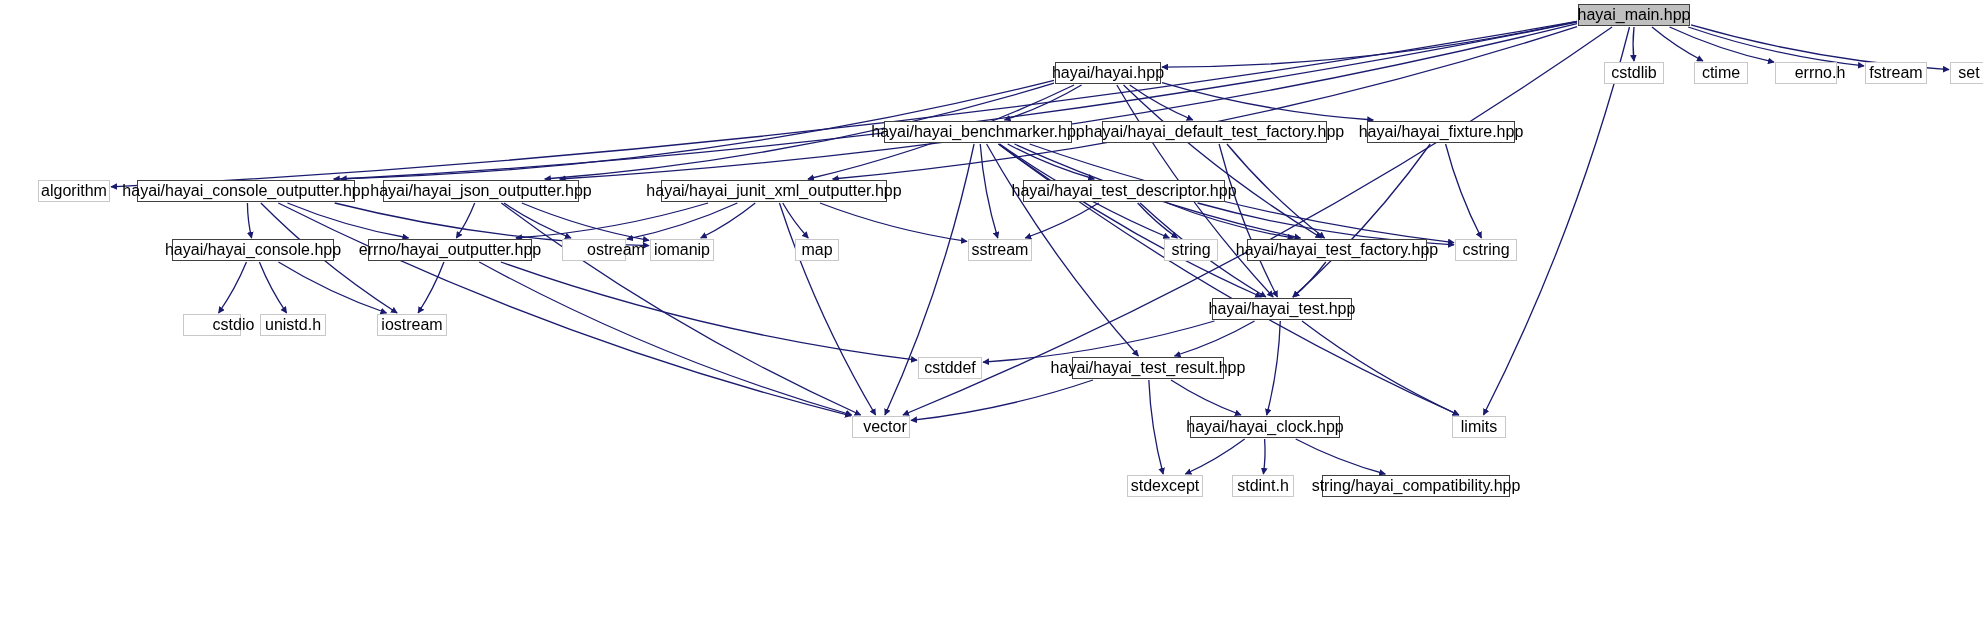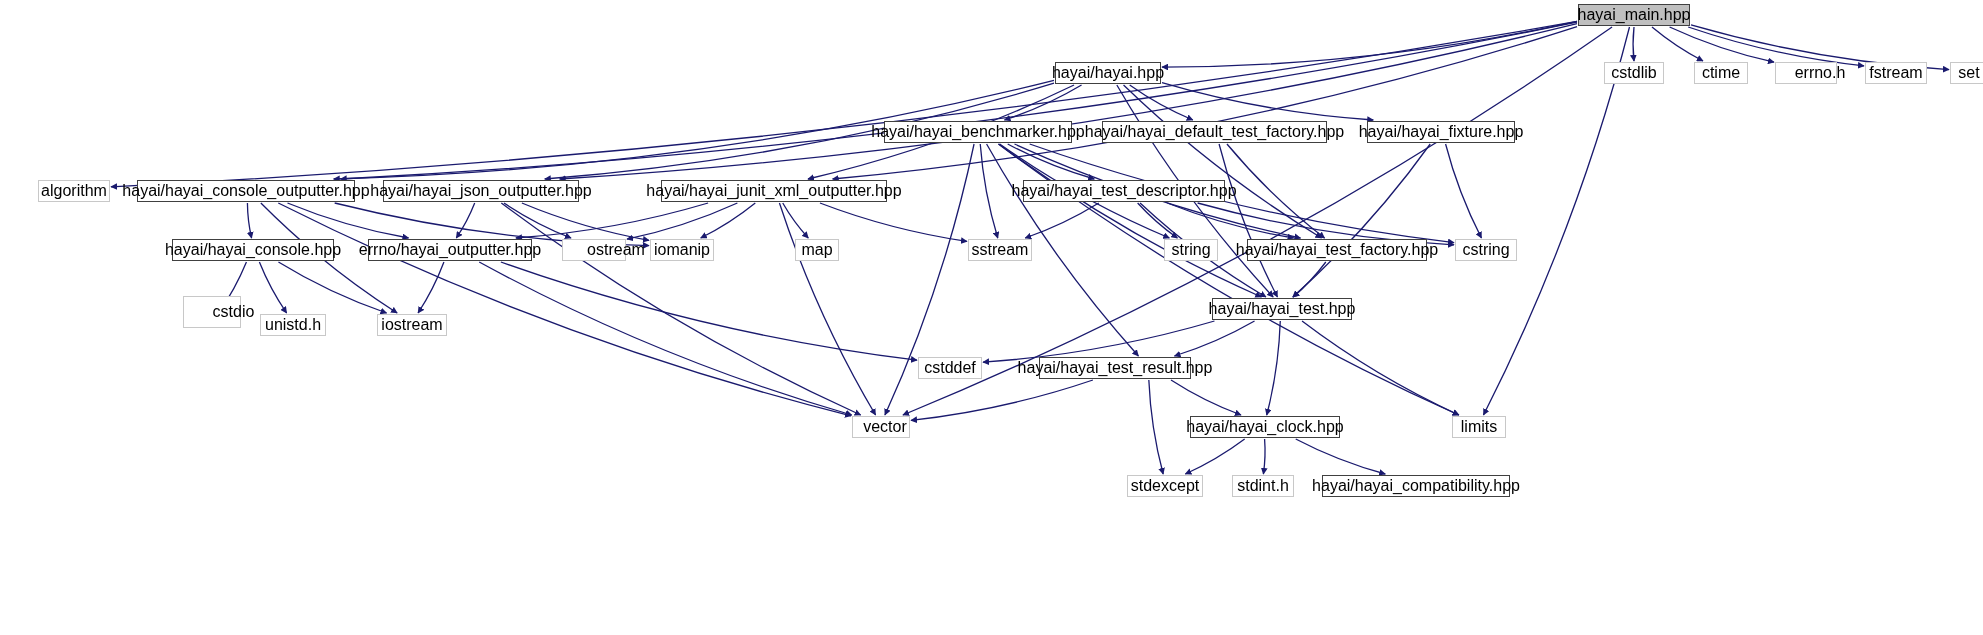--- a/index.html
+++ b/index.html
@@ -212,50 +212,50 @@
       </div>
       <div class="node kind-system" style="left: 1164px; top: 239px; width: 54px; height: 22px;">
         <span class="node-label">string</span>
       </div>
       <div class="node kind-local" style="left: 1247px; top: 239px; width: 180px; height: 22px;">
         <span class="node-label">hayai/hayai_test_factory.hpp</span>
       </div>
       <div class="node kind-system" style="left: 1455px; top: 239px; width: 62px; height: 22px;">
         <span class="node-label">cstring</span>
       </div>
-      <div class="node kind-system" style="left: 183px; top: 296px; width: 58px; height: 32px; padding-left: 43px;">
+      <div class="node kind-system" style="left: 183px; top: 314px; width: 58px; height: 22px; padding-left: 43px;">
         <span class="node-label">cstdio</span>
       </div>
       <div class="node kind-system" style="left: 260px; top: 314px; width: 66px; height: 22px;">
         <span class="node-label">unistd.h</span>
       </div>
       <div class="node kind-system" style="left: 377px; top: 314px; width: 70px; height: 22px;">
         <span class="node-label">iostream</span>
       </div>
       <div class="node kind-local" style="left: 1212px; top: 298px; width: 140px; height: 22px;">
         <span class="node-label">hayai/hayai_test.hpp</span>
       </div>
       <div class="node kind-system" style="left: 918px; top: 357px; width: 64px; height: 22px;">
         <span class="node-label">cstddef</span>
       </div>
-      <div class="node kind-local" style="left: 1039px; top: 357px; width: 152px; height: 22px;">
+      <div class="node kind-local" style="left: 1072px; top: 357px; width: 152px; height: 22px;">
         <span class="node-label">hayai/hayai_test_result.hpp</span>
       </div>
       <div class="node kind-system" style="left: 852px; top: 416px; width: 58px; height: 22px; padding-left: 8px;">
         <span class="node-label">vector</span>
       </div>
       <div class="node kind-local" style="left: 1190px; top: 416px; width: 150px; height: 22px;">
         <span class="node-label">hayai/hayai_clock.hpp</span>
       </div>
       <div class="node kind-system" style="left: 1452px; top: 416px; width: 54px; height: 22px;">
         <span class="node-label">limits</span>
       </div>
       <div class="node kind-system" style="left: 1127px; top: 475px; width: 76px; height: 22px;">
         <span class="node-label">stdexcept</span>
       </div>
       <div class="node kind-system" style="left: 1232px; top: 475px; width: 62px; height: 22px;">
         <span class="node-label">stdint.h</span>
       </div>
       <div class="node kind-local" style="left: 1322px; top: 475px; width: 188px; height: 22px;">
-        <span class="node-label">hayai/hayai_compatibility.hpp</span>
+        <span class="node-label">string/hayai_compatibility.hpp</span>
       </div>
     </div>
 </div>
 
 </body></html>

